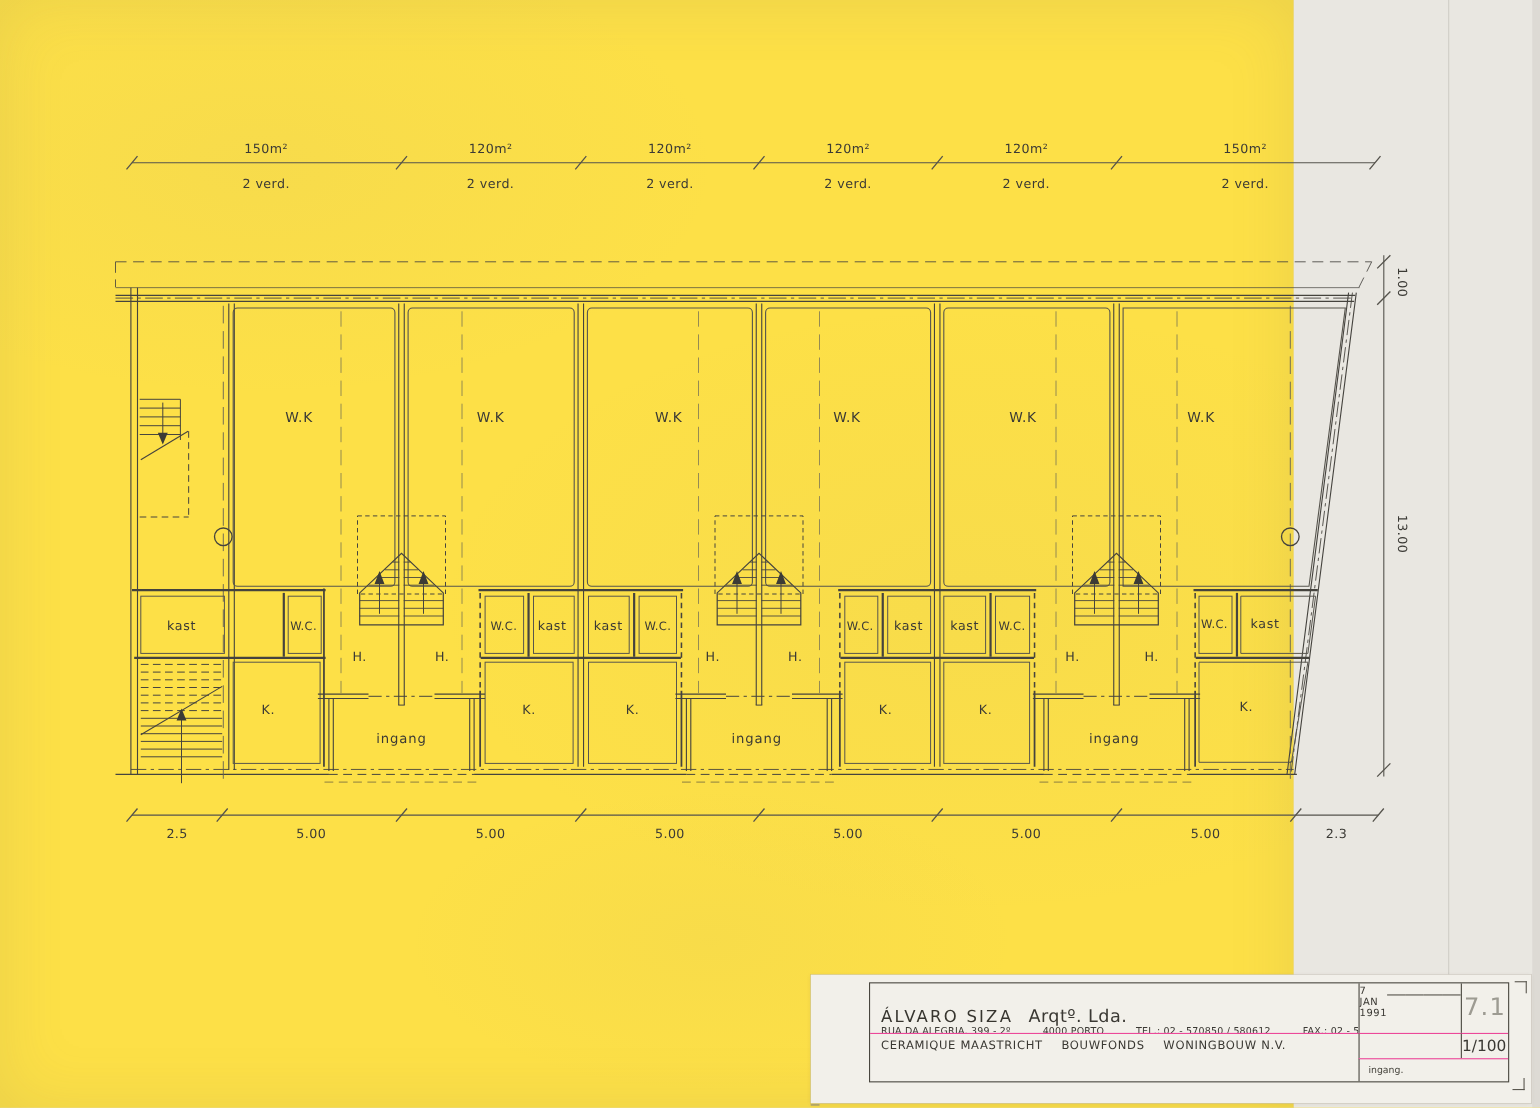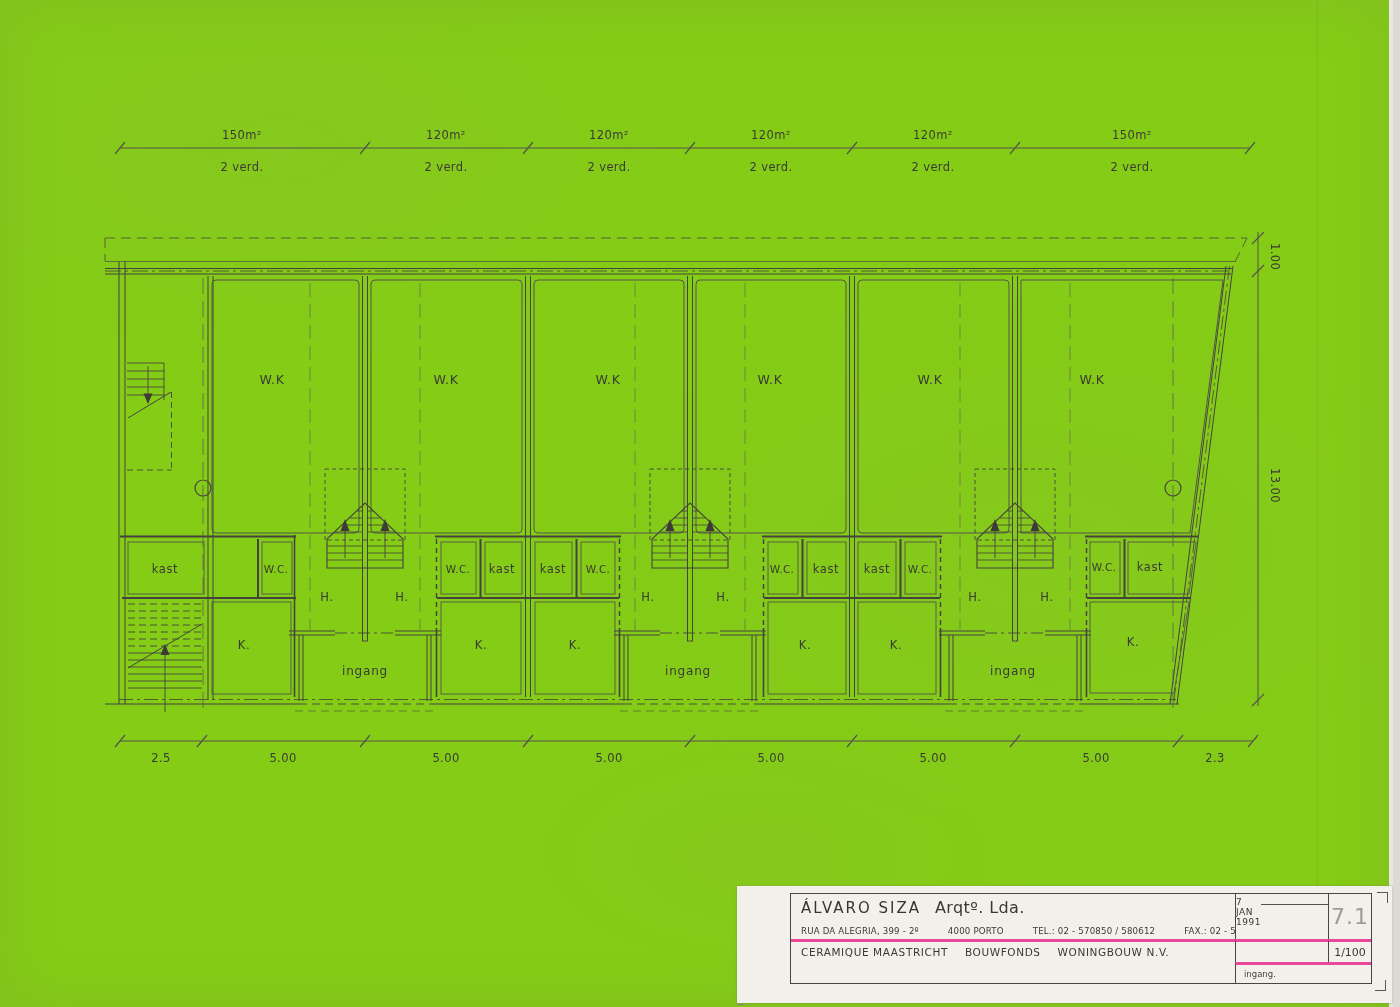--- a/index.html
+++ b/index.html
@@ -1,18 +1,18 @@
 <!DOCTYPE html>
 <html><head>
 <meta charset="utf-8">
 <style>
   html,body{margin:0;padding:0;}
   body{width:1400px;height:1007px;overflow:hidden;background:#e9e7e1;
        font-family:"DejaVu Sans","Liberation Sans",sans-serif;}
-  .sheet{position:relative;width:1344px;height:1007px;background:#84cc16;padding-left:45px;}
+  .sheet{position:relative;width:1176px;height:1007px;background:#fde047;}
   .sheet::before{content:"";position:absolute;inset:0;pointer-events:none;
     background:
       radial-gradient(600px 300px at 20% 15%, rgba(170,158,135,.07), transparent 70%),
       radial-gradient(700px 400px at 75% 55%, rgba(160,150,130,.06), transparent 70%),
       radial-gradient(400px 200px at 55% 85%, rgba(150,140,120,.05), transparent 70%);
     box-shadow:inset 0 0 60px rgba(120,110,90,.14);}
   svg.plan{position:absolute;left:0;top:0;}
   svg text{fill:#3b3a35;}
   .t-dim{font-size:11.5px;letter-spacing:.4px;}
   .t-room{font-size:11.5px;letter-spacing:.6px;}
@@ -21,36 +21,36 @@
   .t-ing{font-size:12px;letter-spacing:.8px;}
 
   
   .stamp{position:absolute;left:737px;top:886px;width:655px;height:117px;
          background:#f2f0ea;box-shadow:0 0 0 .5px rgba(140,130,110,.35), 0 1px 4px rgba(100,90,70,.12);}
   .tb{position:absolute;left:53px;top:7px;width:580px;height:89px;
       border:1.2px solid #49463f;display:grid;
       grid-template-columns:444px 93px 1fr;grid-template-rows:45px 23px 1fr;
       color:#3a3833;}
   .cell{position:relative;overflow:hidden;}
-  .bl{border-left:1px solid #49463f;} .bt{border-top:3px solid #ec4899;}
+  .bl{border-left:1px solid #49463f;} .bt{border-top:1px solid #ec4899;}
   .c-name{display:flex;flex-direction:column;justify-content:space-between;padding:4px 0 3px 10px;}
-  .nameline{display:flex;align-items:baseline;gap:14px;}
+  .nameline{display:flex;align-items:baseline;gap:14px;margin-top:16px;}
   .architect{font-size:15px;letter-spacing:2px;color:#37352f;}
   .suffix{font-size:16px;letter-spacing:.4px;}
   .addrline{display:flex;gap:29px;font-size:8.6px;letter-spacing:.2px;white-space:nowrap;}
   .c-project{display:flex;align-items:center;gap:17px;padding-left:10px;font-size:10.5px;letter-spacing:.6px;white-space:nowrap;}
   .c-title{display:flex;align-items:center;padding-left:10px;font-size:10.5px;letter-spacing:.6px;white-space:nowrap;}
   .c-title .sp1{margin-left:24px;} .c-title .sp2{margin-left:22px;}
   .phase{margin-left:auto;margin-right:18px;}
   .c-date{display:flex;align-items:flex-start;padding-top:3px;}
   .date-txt{font-size:9px;letter-spacing:.5px;}
   .sline{width:76px;border-bottom:1px solid #55524a;height:7px;}
   .c-number{display:flex;align-items:center;justify-content:center;
             font-size:22px;color:#9d9b92;letter-spacing:1px;}
-  .c-scale{display:flex;align-items:center;justify-content:center;font-size:11px;}
+  .c-scale{display:flex;align-items:center;justify-content:flex-start;font-size:14px;}
   .c-colab{font-size:8.5px;display:flex;align-items:center;padding-left:8px;color:#45433c;}
   .crop{position:absolute;width:10px;height:10px;}
   .crop-tr{left:640px;top:6px;border-top:1.2px solid #5a574f;border-right:1.2px solid #5a574f;}
   .crop-br{left:638px;top:94px;border-bottom:1.2px solid #5a574f;border-right:1.2px solid #5a574f;}
   .crop-bl{left:0px;top:108px;width:8px;border-bottom:1px solid #8a867c;}
 </style>
 </head>
 <body>
 
 <div class="sheet">

